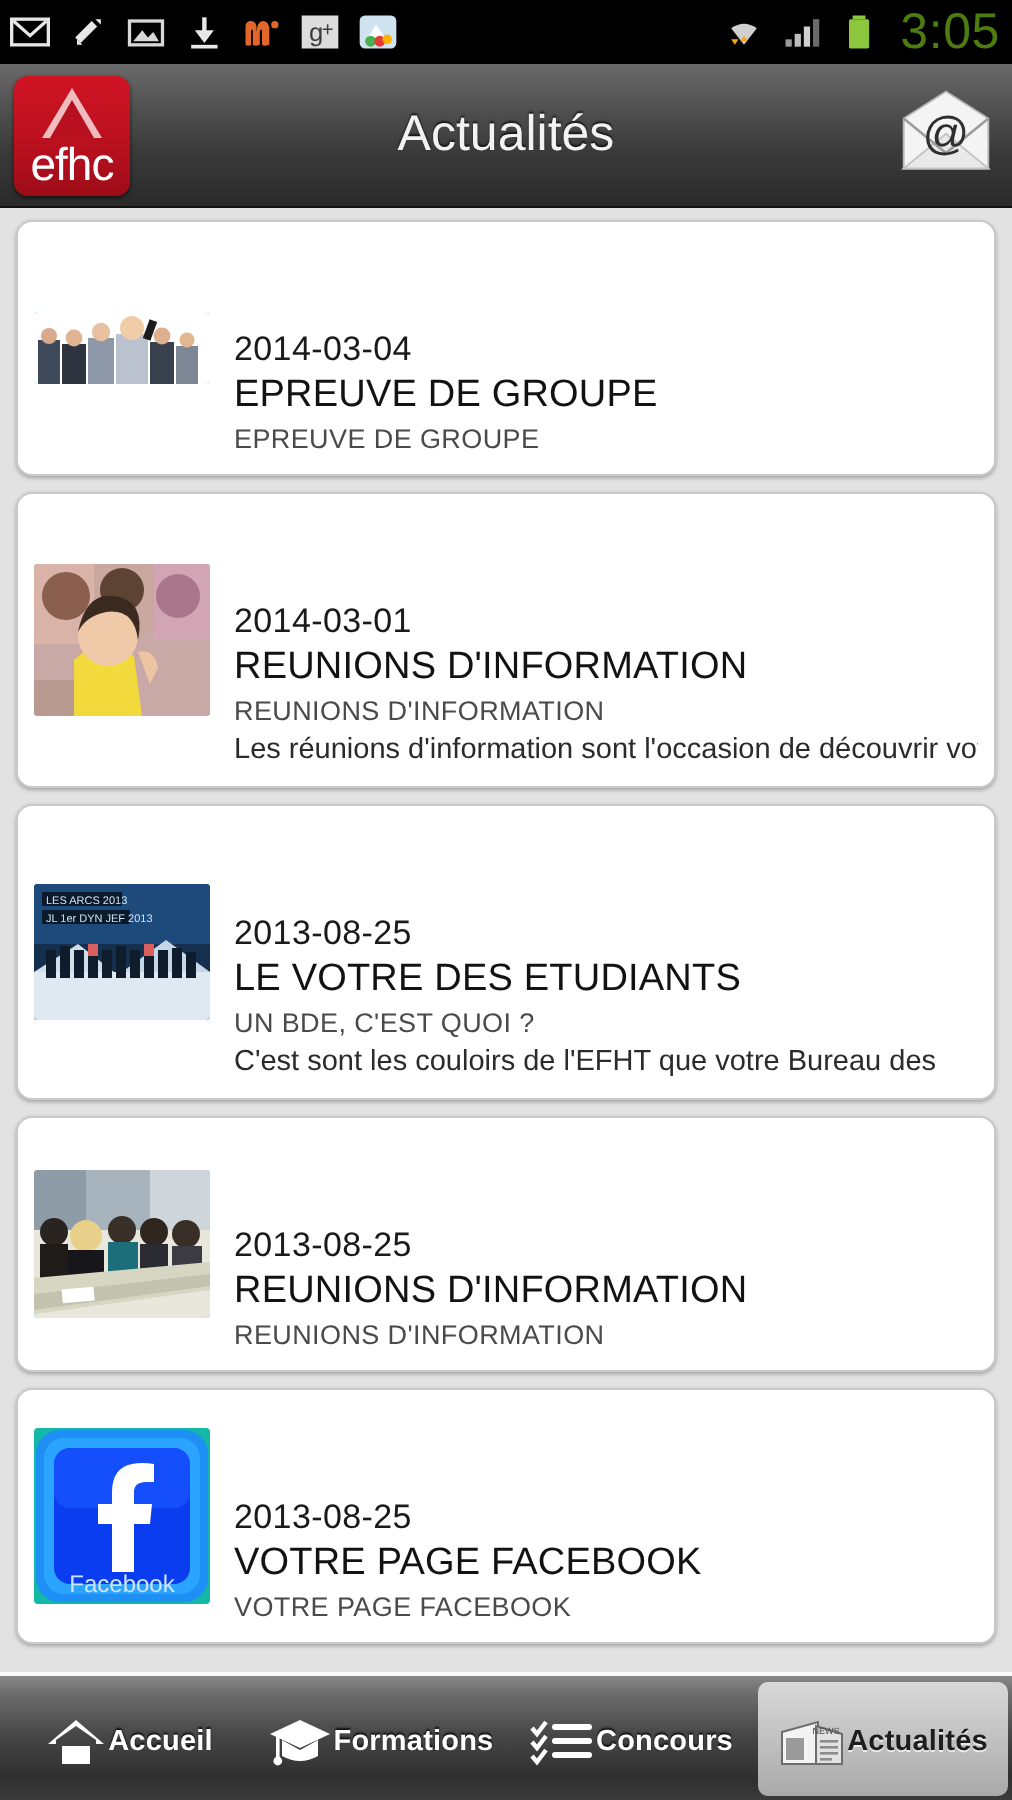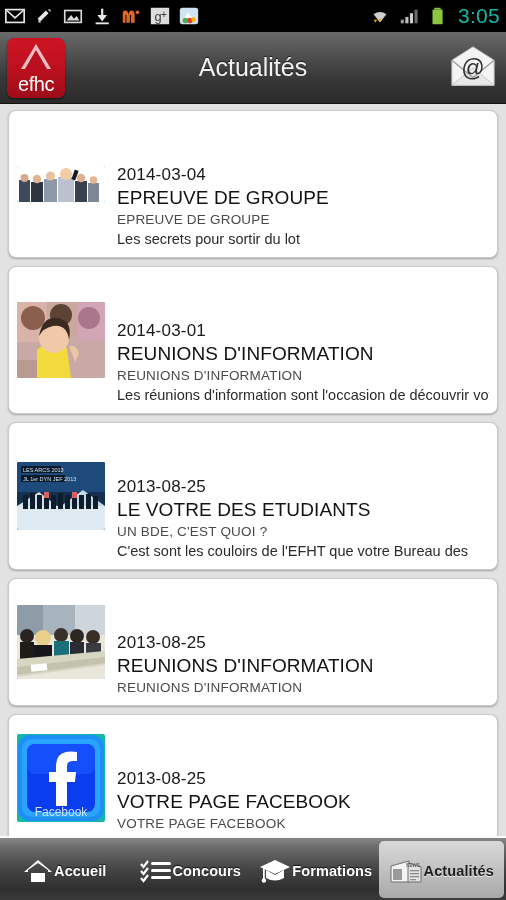--- a/index.html
+++ b/index.html
@@ -29,22 +29,22 @@
     align-items: center;
     padding: 0 6px 0 4px;
     flex: 0 0 32px;
   }
   .status-left { display: flex; align-items: center; gap: 7px; }
   .status-right { margin-left: auto; display: flex; align-items: center; gap: 7px; }
 
   .sicon { width: 22px; height: 22px; display: block; }
 
   .clock {
-    color: #14b8a6;
-    font-size: 21px;
+    color: #4d7c0f;
+    font-size: 25px;
     line-height: 22px;
     letter-spacing: .3px;
     padding-left: 2px;
     font-family: "Liberation Sans", sans-serif;
   }
 
   
   .header {
     height: 72px;
     flex: 0 0 72px;
@@ -84,21 +84,21 @@
     border-left: 11px solid transparent;
     border-right: 11px solid transparent;
     border-bottom: 19px solid #b8101e;
   }
   .logo .word {
     position: absolute;
     bottom: 2px;
     left: 0; right: 0;
     text-align: center;
     color: #fff;
-    font-size: 20px;
+    font-size: 23px;
     font-weight: 400;
     letter-spacing: -.5px;
     font-family: "Liberation Sans", sans-serif;
   }
   .header-title {
     position: absolute;
     left: 0; right: 0;
     text-align: center;
     color: #f2f2f2;
     font-size: 25px;
@@ -339,21 +339,20 @@
             <circle cx="64" cy="12" r="4.2" fill="#ddb08e"></circle>
           <rect x="71" y="17" width="11" height="19" fill="#7d8795"></rect>
             <circle cx="76.5" cy="14" r="3.8" fill="#e2b691"></circle>
           <rect x="56" y="4" width="4" height="10" fill="#1c1c1c" transform="rotate(20 58 9)"></rect>
         </svg>
       </div>
       <div class="card-body">
         <div class="c-date">2014-03-04</div>
         <div class="c-title">EPREUVE DE GROUPE</div>
         <div class="c-sub">EPREUVE DE GROUPE</div>
-        <div class="c-desc">Les secrets pour sortir du lot</div>
       </div>
     </div>
 
     <div class="card">
       <div class="thumb">
         <svg viewBox="0 0 88 76" width="88" height="76">
           <rect width="88" height="76" fill="#c9a9a5"></rect>
           <rect x="0" y="0" width="30" height="40" fill="#d9b3a8"></rect>
           <rect x="30" y="0" width="30" height="34" fill="#caa79f"></rect>
           <rect x="60" y="0" width="28" height="38" fill="#d2a5b4"></rect>
@@ -475,41 +474,41 @@
             <path d="M15 2 L29 14 L25 14 L25 12 L15 5 L5 12 L5 14 L1 14 Z" fill="#fff"></path>
             <path d="M8 15 L22 15 L22 24 L8 24 Z" fill="#fff"></path>
           </svg>
       </span>
       <span class="t-label">Accueil</span>
     </div>
 
     <div class="tab">
       <span class="t-icon">
         <svg viewBox="0 0 32 26" width="32" height="26">
+            <path d="M16 2 L31 9 L16 16 L1 9 Z" fill="#fff"></path>
+            <path d="M7 12 L7 20 Q16 25 25 20 L25 12 L16 17 Z" fill="#fff"></path>
+            <rect x="4" y="9" width="1.8" height="13" fill="#fff"></rect>
+            <circle cx="4.9" cy="22.5" r="2.2" fill="#fff"></circle>
+          </svg>
+      </span>
+      <span class="t-label">Formations</span>
+    </div>
+
+    <div class="tab">
+      <span class="t-icon">
+        <svg viewBox="0 0 32 26" width="32" height="26">
           <path d="M1 6 L3.5 9 L8 3" fill="none" stroke="#fff" stroke-width="2.2"></path>
           <path d="M1 13 L3.5 16 L8 10" fill="none" stroke="#fff" stroke-width="2.2"></path>
           <path d="M1 20 L3.5 23 L8 17" fill="none" stroke="#fff" stroke-width="2.2"></path>
           <rect x="11" y="4" width="20" height="3" rx="1.5" fill="#fff"></rect>
           <rect x="11" y="11" width="20" height="3" rx="1.5" fill="#fff"></rect>
           <rect x="11" y="18" width="20" height="3" rx="1.5" fill="#fff"></rect>
         </svg>
       </span>
       <span class="t-label">Concours</span>
-    </div>
-
-    <div class="tab">
-      <span class="t-icon">
-        <svg viewBox="0 0 32 26" width="32" height="26">
-            <path d="M16 2 L31 9 L16 16 L1 9 Z" fill="#fff"></path>
-            <path d="M7 12 L7 20 Q16 25 25 20 L25 12 L16 17 Z" fill="#fff"></path>
-            <rect x="4" y="9" width="1.8" height="13" fill="#fff"></rect>
-            <circle cx="4.9" cy="22.5" r="2.2" fill="#fff"></circle>
-          </svg>
-      </span>
-      <span class="t-label">Formations</span>
     </div>
 
     <div class="tab active">
       <span class="t-icon">
         <svg viewBox="0 0 34 26" width="34" height="26">
           <path d="M2 8 L20 3 L20 24 L2 24 Z" fill="#f3f3f3" stroke="#6d6d6d" stroke-width="1"></path>
           <path d="M19 5 L32 9 L32 24 L19 24 Z" fill="#e2e2e2" stroke="#6d6d6d" stroke-width="1"></path>
           <text x="24" y="9" text-anchor="middle" font-family="Liberation Sans, sans-serif" font-size="4.5" fill="#444">NEWS</text>
           <rect x="4" y="11" width="9" height="11" fill="#9a9a9a"></rect>
           <g fill="#8c8c8c">

